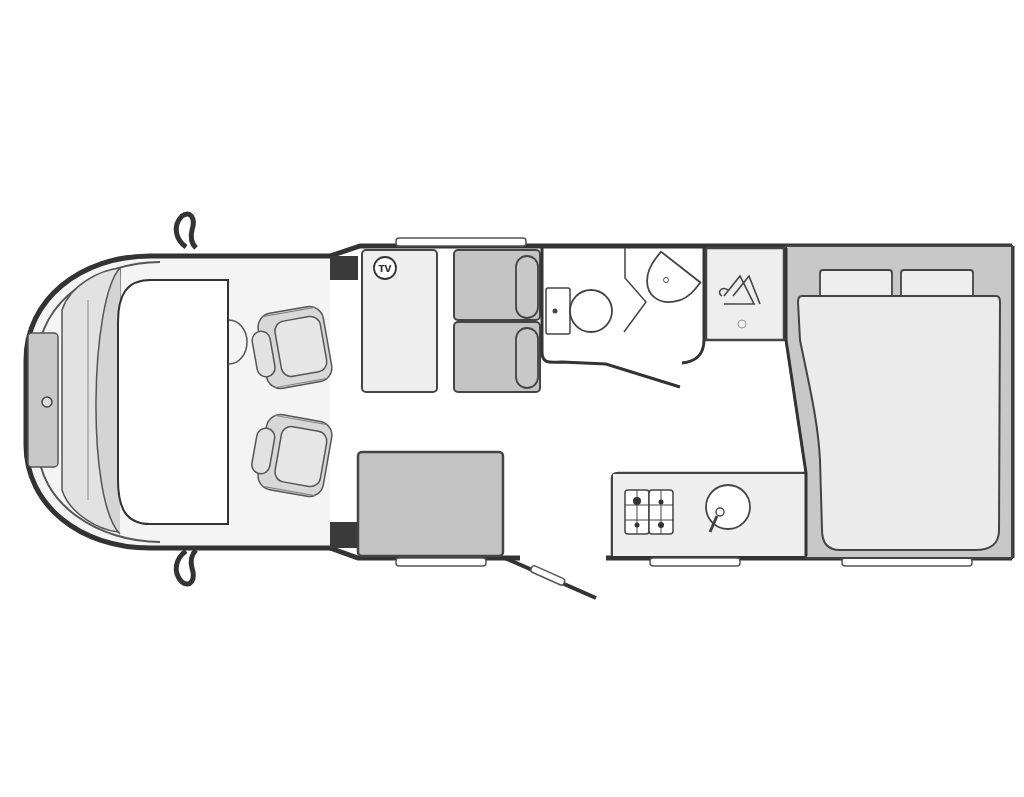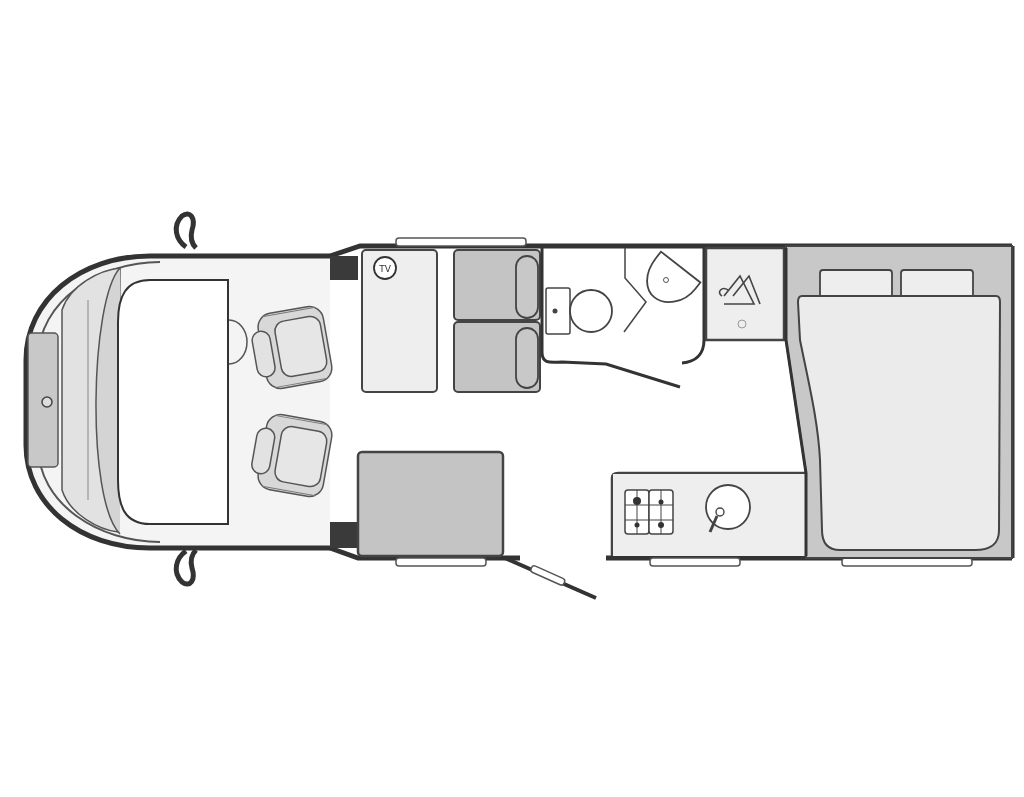--- a/index.html
+++ b/index.html
@@ -1,17 +1,17 @@
 <!DOCTYPE html>
 <html><head>
 <meta charset="utf-8">
 <style>
   html,body{margin:0;padding:0;background:#ffffff;}
   body{width:1024px;height:797px;overflow:hidden;font-family:"DejaVu Sans",sans-serif;}
-  #stage{position:relative;width:1024px;height:797px;}
+  #stage{position:relative;width:1024px;height:797px;font-weight:bold;}
   svg{position:absolute;left:0;top:0;}
 </style>
 </head>
 <body>
 
 <div id="stage">
 
 <svg width="1024" height="797" viewBox="0 0 1024 797" xmlns="http://www.w3.org/2000/svg">
 
   <g>

